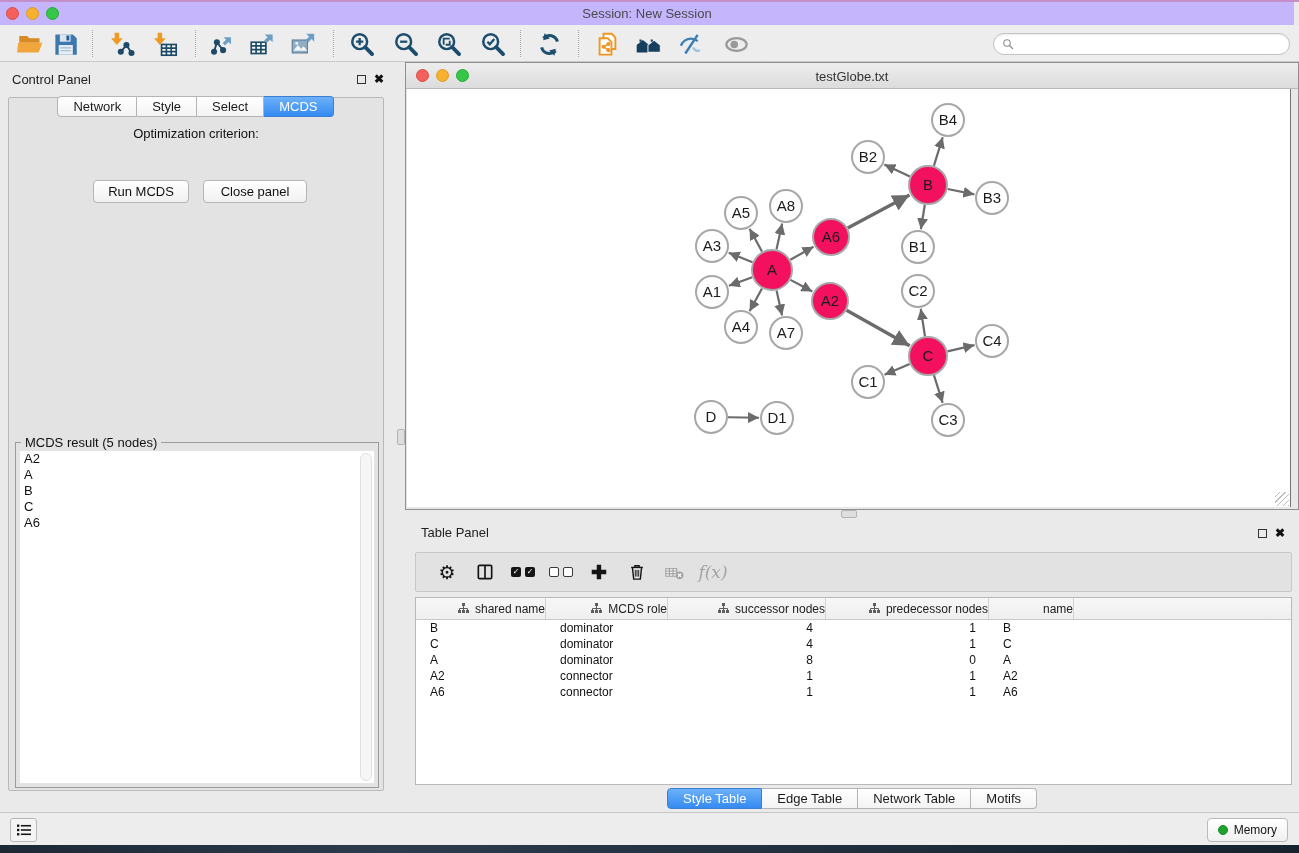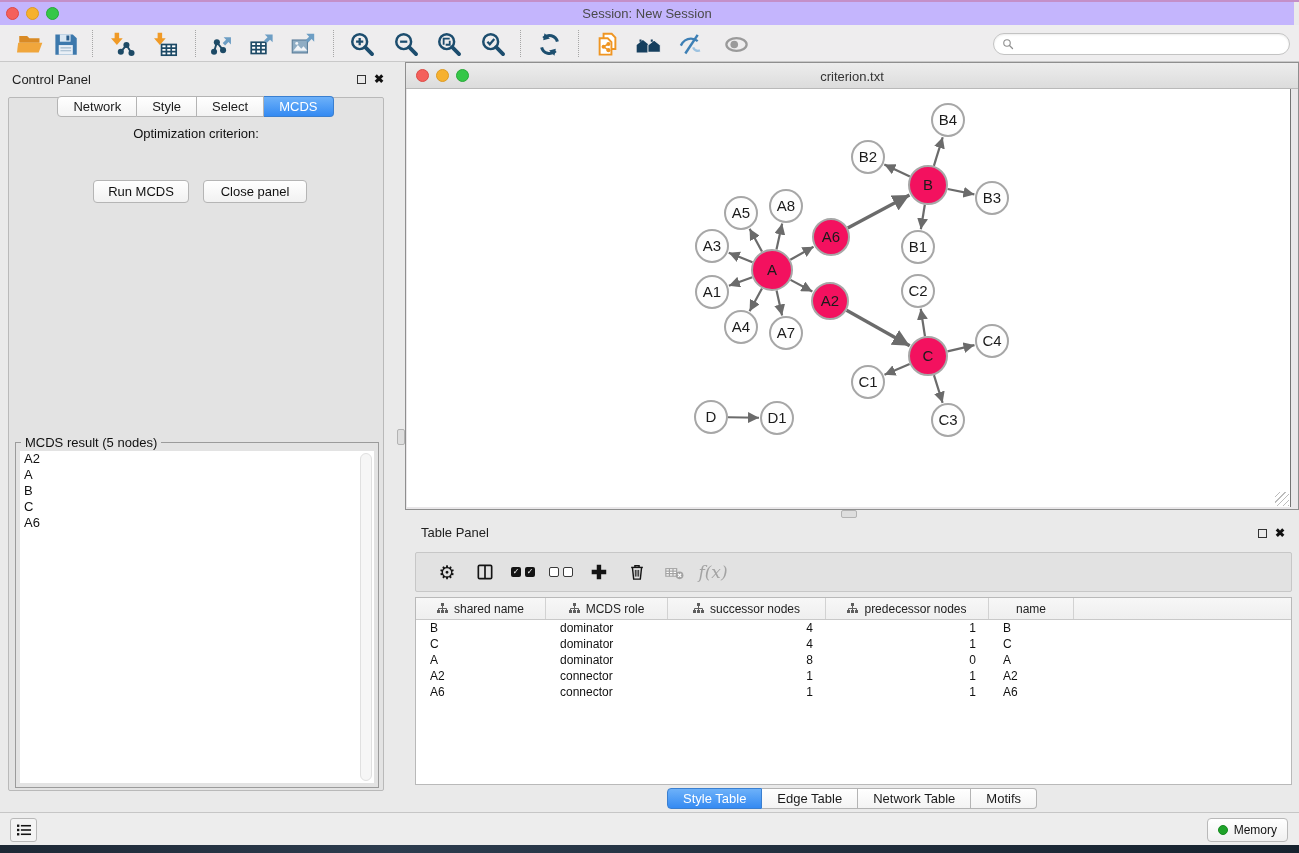--- a/index.html
+++ b/index.html
@@ -74,21 +74,21 @@
   .tp-btn { width:38px; height:32px; display:flex; align-items:center; justify-content:center; }
   .gear-glyph { font-size:19px; color:#141414; }
   .plus-glyph { font-size:19px; color:#141414; font-weight:bold; }
   .chkpair { display:flex; gap:4px; }
   .chk { width:10px; height:10px; background:#141414; border-radius:2px; color:#fff; font-size:8px; line-height:10px; text-align:center; }
   .unchk { width:10px; height:10px; border:1.5px solid #3a3a3a; border-radius:2px; background:#fff; }
   .fx-glyph { font-family:"DejaVu Serif", serif; font-style:italic; font-size:17px; color:#a3a3a3; }
 
   .data-table { position:absolute; left:10px; top:77px; width:877px; height:188px; background:#fff; border:1px solid #b9b9b9; overflow:hidden; }
   .thead { display:flex; height:22px; background:linear-gradient(#f7f7f7,#efefef); border-bottom:1px solid #c9c9c9; }
-  .th { display:flex; align-items:center; justify-content:center; gap:6px; font-size:12px; color:#222; border-right:1px solid #d2d2d2; height:100%; }
+  .th { display:flex; align-items:center; justify-content:flex-end; gap:6px; font-size:12px; color:#222; border-right:1px solid #d2d2d2; height:100%; }
   .th.filler { border-right:none; flex:1; }
   .tr { display:flex; height:16px; }
   .td { font-size:12px; color:#111; line-height:16px; }
   .td.align-left { padding-left:14px; text-align:left; }
   .td.align-right { padding-right:13px; text-align:right; }
 
   .tp-tabs { position:absolute; left:0; top:268px; width:894px; display:flex; justify-content:center; }
 
   
   .status-bar { position:absolute; left:0; top:812px; width:1299px; height:33px; background:#ededed; border-top:1px solid #c6c6c6; }
@@ -291,21 +291,21 @@
     </div>
   </div>
 
   <div class="net-window">
     <div class="net-titlebar">
       <div class="tl-group">
         <div class="tl red"></div>
         <div class="tl yellow"></div>
         <div class="tl green"></div>
       </div>
-      <div class="title">criterion.txt</div>
+      <div class="title">testGlobe.txt</div>
     </div>
     <div class="net-canvas">
       <svg id="graph-svg" width="886" height="420" viewBox="0 0 886 420">
           <defs>
             <marker id="arrow" viewBox="0 0 6 6" refX="6" refY="3" markerWidth="5" markerHeight="5" orient="auto">
               <path d="M0 0L6 3L0 6z" fill="#6B6B6B"></path>
             </marker>
           </defs>
           <line x1="345.28359736638123" y1="188.2293476323269" x2="321.89977368595896" y2="196.80341631514838" stroke="#6B6B6B" stroke-width="2.2" marker-end="url(#arrow)"></line>
           <line x1="345.5019894914096" y1="173.20079579656382" x2="321.7125804359347" y2="163.68503217437387" stroke="#6B6B6B" stroke-width="2.2" marker-end="url(#arrow)"></line>

